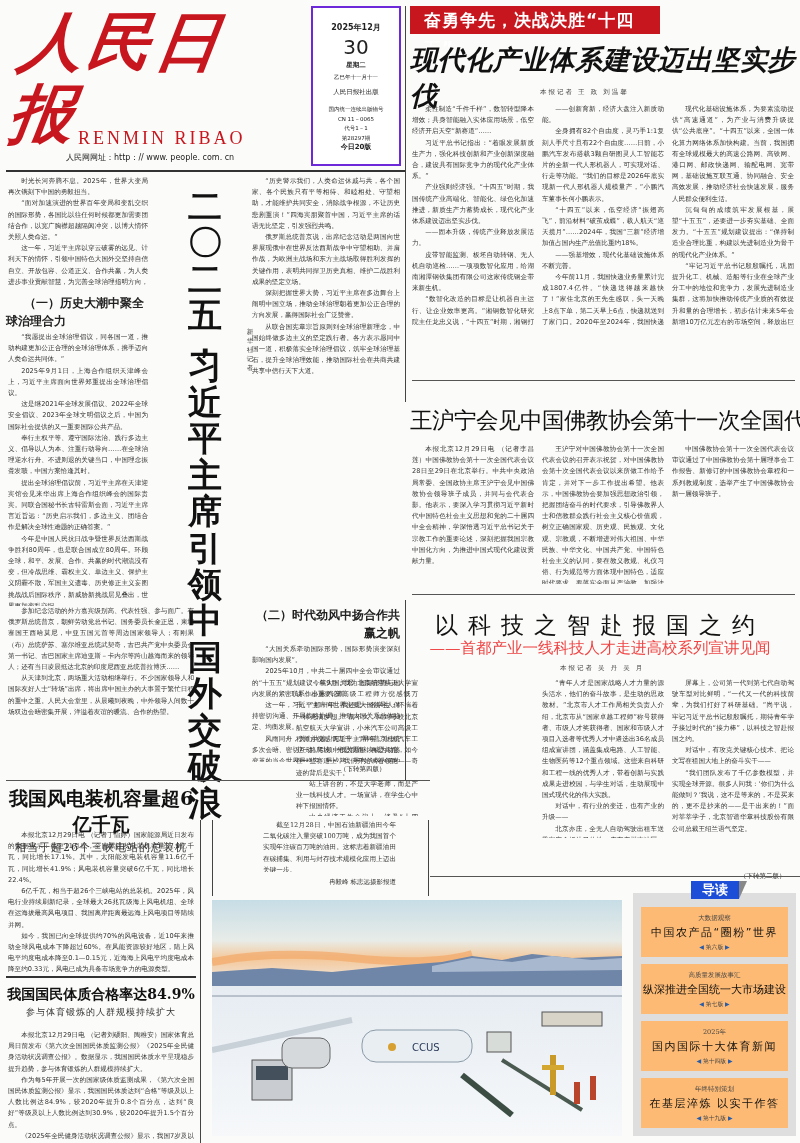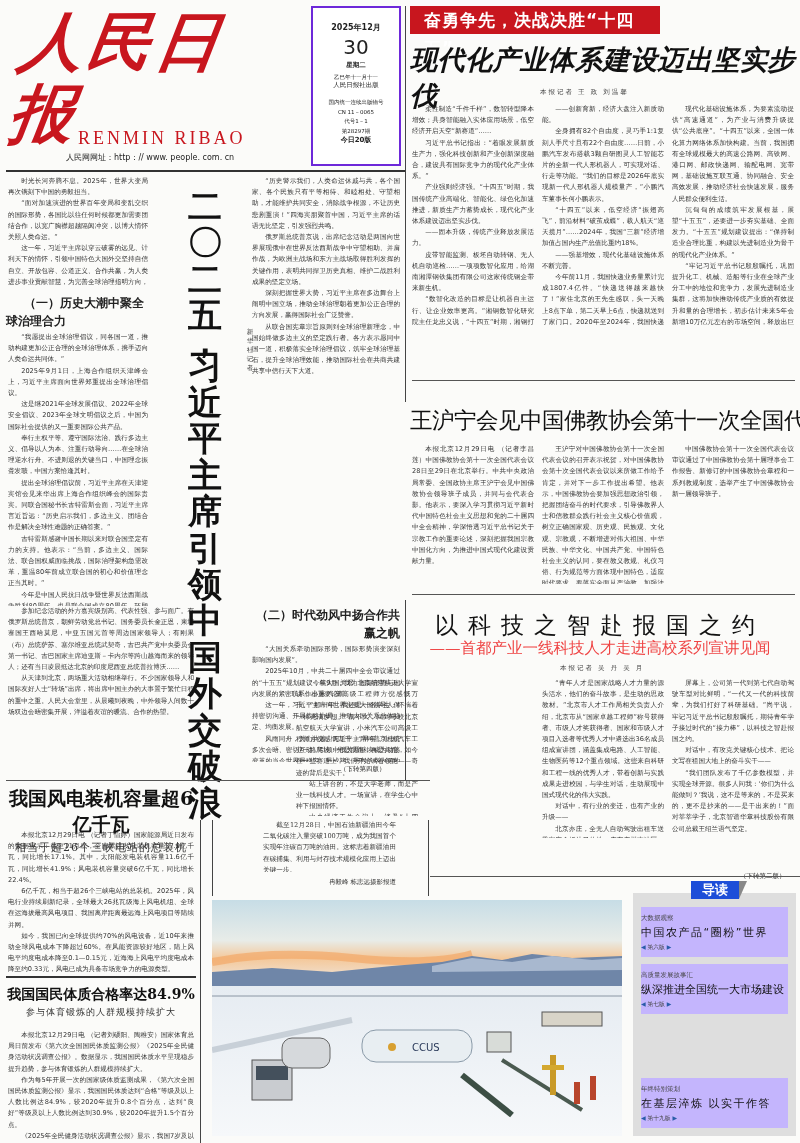--- a/index.html
+++ b/index.html
@@ -11,21 +11,21 @@
 
   
   .logo { left: 20px; top: 6px; width: 270px; height: 72px; color: #c8161e; font-family: "DejaVu Serif", serif; font-weight: bold; font-style: italic; font-size: 64px; letter-spacing: 4px; line-height: 72px; transform: skewX(-8deg); }
   .pinyin { left: 78px; top: 128px; color: #c8161e; font-family: "Liberation Serif", serif; font-size: 18px; letter-spacing: 3px; }
   .website { left: 66px; top: 152px; font-family: "DejaVu Sans", sans-serif; font-size: 8px; color: #222; }
   .datebox { left: 311px; top: 6px; width: 90px; height: 160px; border: 2px solid #6d28d9; background: #fff; text-align: center; font-family: "DejaVu Sans", sans-serif; color: #222; }
   .datebox .ym { font-size: 8px; margin-top: 14px; font-weight: bold; }
   .datebox .day { font-size: 20px; margin-top: 2px; }
   .datebox .wk { font-size: 6.5px; font-weight: bold; margin-top: 2px; }
   .datebox .lunar { font-size: 5.5px; margin-top: 4px; }
-  .datebox .pub { font-size: 6.5px; }
+  .datebox .pub { font-size: 6.5px; margin-top: 7px; }
   .datebox .meta { font-size: 5.5px; line-height: 9.5px; margin-top: 8px; }
   .topband { left: 410px; top: 6px; width: 250px; height: 28px; background: #c8161e; color: #fff; font-family: "DejaVu Sans", sans-serif; font-weight: bold; font-size: 17px; line-height: 28px; padding-left: 14px; letter-spacing: 1px; }
   .headline1 { left: 410px; top: 42px; width: 385px; font-family: "DejaVu Sans", sans-serif; font-weight: bold; font-size: 27px; letter-spacing: 0.5px; color: #111; font-style: italic; }
   .byline { font-family: "DejaVu Serif", serif; font-size: 6.5px; color: #444; letter-spacing: 2px; }
   .rule-thick { height: 2px; background: #333; }
   .rule-thin { height: 1px; background: #555; }
   .vrule { width: 1px; background: #444; }
 
   
   .vhead { left: 170px; top: 188px; width: 70px; font-family: "DejaVu Sans", sans-serif; font-weight: bold; font-size: 34px; line-height: 36.4px; color: #111; text-align: center; }
@@ -38,21 +38,21 @@
   .head3sub { left: 400px; top: 638px; width: 400px; text-align: center; font-family: "DejaVu Serif", serif; font-size: 15.5px; color: #ef4444; }
 
   .newsbox-title { font-family: "DejaVu Serif", serif; font-size: 19px; font-weight: bold; color: #111; text-align: center; }
   .newsbox-sub { font-family: "DejaVu Serif", serif; font-size: 11px; color: #333; text-align: center; letter-spacing: 1px; }
   .photo { left: 212px; top: 900px; width: 410px; height: 236px; overflow: hidden; }
 
   
   .guide { left: 633px; top: 893px; width: 163px; height: 243px; background: #dedede; }
   .guide-tag { left: 58px; top: -12px; width: 48px; height: 18px; background: #1d4ed8; color: #fff; font-family: "DejaVu Sans", sans-serif; font-weight: bold; font-size: 13px; line-height: 18px; text-align: center; }
   .guide-tag::after { content: ""; position: absolute; right: -8px; top: 0; border-left: 8px solid #888; border-bottom: 18px solid transparent; }
-  .guide-item { position: absolute; left: 8px; width: 147px; height: 50px; background: #c4b5fd; text-align: left; }
+  .guide-item { position: absolute; left: 8px; width: 147px; height: 50px; background: #fdba74; text-align: center; }
   .guide-item .kicker { font-size: 6.5px; color: #444; margin-top: 7px; }
   .guide-item .gtitle { font-family: "DejaVu Sans", sans-serif; font-size: 11px; color: #111; margin-top: 2px; letter-spacing: 1.5px; white-space: nowrap; }
   .guide-item .gpage { font-size: 5.8px; color: #444; margin-top: 3px; }
   .guide-item .tri { color: #2a5ca8; font-size: 6px; }
 </style>
 </head>
 <body>
 
 <div class="abs logo">人民日报</div>
 <div class="abs pinyin">RENMIN RIBAO</div>
@@ -148,21 +148,20 @@
   <p>“面对加速演进的世界百年变局和变乱交织的国际形势，各国比以往任何时候都更加需要团结合作，以宽广胸襟超越隔阂冲突，以博大情怀关照人类命运。”</p>
   <p>这一年，习近平主席以穿云破雾的远见、计利天下的情怀，引领中国特色大国外交坚持自信自立、开放包容、公道正义、合作共赢，为人类进步事业贡献智慧，为完善全球治理指明方向，为世界和平与发展注入宝贵稳定性，书写下历史进程中书写新的辉煌篇章。</p>
 </div>
 <div class="abs subhead" style="left:6px; top:294px; width:140px; text-indent:1.5em;">（一）历史大潮中聚全球治理合力</div>
 <div class="abs body-text" style="left:8px; top:332px; width:140px; height:274px;">
   <p>“我愿提出全球治理倡议，同各国一道，推动构建更加公正合理的全球治理体系，携手迈向人类命运共同体。”</p>
   <p>2025年9月1日，上海合作组织天津峰会上，习近平主席面向世界郑重提出全球治理倡议。</p>
   <p>这是继2021年全球发展倡议、2022年全球安全倡议、2023年全球文明倡议之后，中国为国际社会提供的又一重要国际公共产品。</p>
   <p>奉行主权平等、遵守国际法治、践行多边主义、倡导以人为本、注重行动导向……在全球治理逆水行舟、不进则退的关键当口，中国理念振聋发聩，中国方案恰逢其时。</p>
   <p>提出全球治理倡议前，习近平主席在天津迎宾馆会见来华出席上海合作组织峰会的国际贵宾。同联合国秘书长古特雷斯会面，习近平主席言近旨远：“历史启示我们，多边主义、团结合作是解决全球性难题的正确答案。”</p>
-  <p>古特雷斯感谢中国长期以来对联合国坚定有力的支持。他表示：“当前，多边主义、国际法、联合国权威面临挑战，国际治理架构急需改革，重温80年前成立联合国的初心和价值理念正当其时。”</p>
   <p>今年是中国人民抗日战争暨世界反法西斯战争胜利80周年，也是联合国成立80周年。环顾全球，和平、发展、合作、共赢的时代潮流没有变，但冷战思维、霸权主义、单边主义、保护主义阴霾不散，军国主义遗毒、历史修正主义妄图挑战战后国际秩序，新威胁新挑战层见叠出，世界更加变乱交织。</p>
 
 </div>
 <div class="abs body-text" style="left:8px; top:606px; width:186px; height:160px;">
   <p>参加纪念活动的外方嘉宾级别高、代表性强、参与面广。有俄罗斯总统普京，朝鲜劳动党总书记、国务委员长金正恩，柬埔寨国王西哈莫尼，中亚五国元首等周边国家领导人；有刚果（布）总统萨苏、塞尔维亚总统武契奇，古巴共产党中央委员会第一书记、古巴国家主席迪亚斯－卡内尔等跨山越海而来的领导人；还有当日凌晨抵达北京的印度尼西亚总统普拉博沃……</p>
   <p>从天津到北京，两场重大活动相继举行。不少国家领导人和国际友好人士“转场”出席，将出席中国主办的大事置于繁忙日程的重中之重。人民大会堂里，从晨曦到夜晚，中外领导人间数十场双边会晤密集开展，洋溢着友谊的暖流、合作的热望。</p>
 </div>
 
 <div class="abs vhead">
   <span>二</span>
@@ -285,18 +284,23 @@
   <div class="guide-item" style="top:14px;">
     <div class="kicker">大数据观察</div>
     <div class="gtitle">中国农产品“圈粉”世界</div>
     <div class="gpage"><span class="tri">◀</span> <span>第六版</span> <span class="tri">▶</span></div>
   </div>
   <div class="guide-item" style="top:71px;">
     <div class="kicker">高质量发展故事汇</div>
     <div class="gtitle" style="letter-spacing:0;">纵深推进全国统一大市场建设</div>
     <div class="gpage"><span class="tri">◀</span> <span>第七版</span> <span class="tri">▶</span></div>
   </div>
+  <div class="guide-item" style="top:128px;">
+    <div class="kicker">2025年</div>
+    <div class="gtitle">国内国际十大体育新闻</div>
+    <div class="gpage"><span class="tri">◀</span> <span>第十四版</span> <span class="tri">▶</span></div>
+  </div>
   <div class="guide-item" style="top:185px;">
     <div class="kicker">年终特别策划</div>
     <div class="gtitle">在基层淬炼  以实干作答</div>
     <div class="gpage"><span class="tri">◀</span> <span>第十九版</span> <span class="tri">▶</span></div>
   </div>
 </div>
 
 </body></html>

